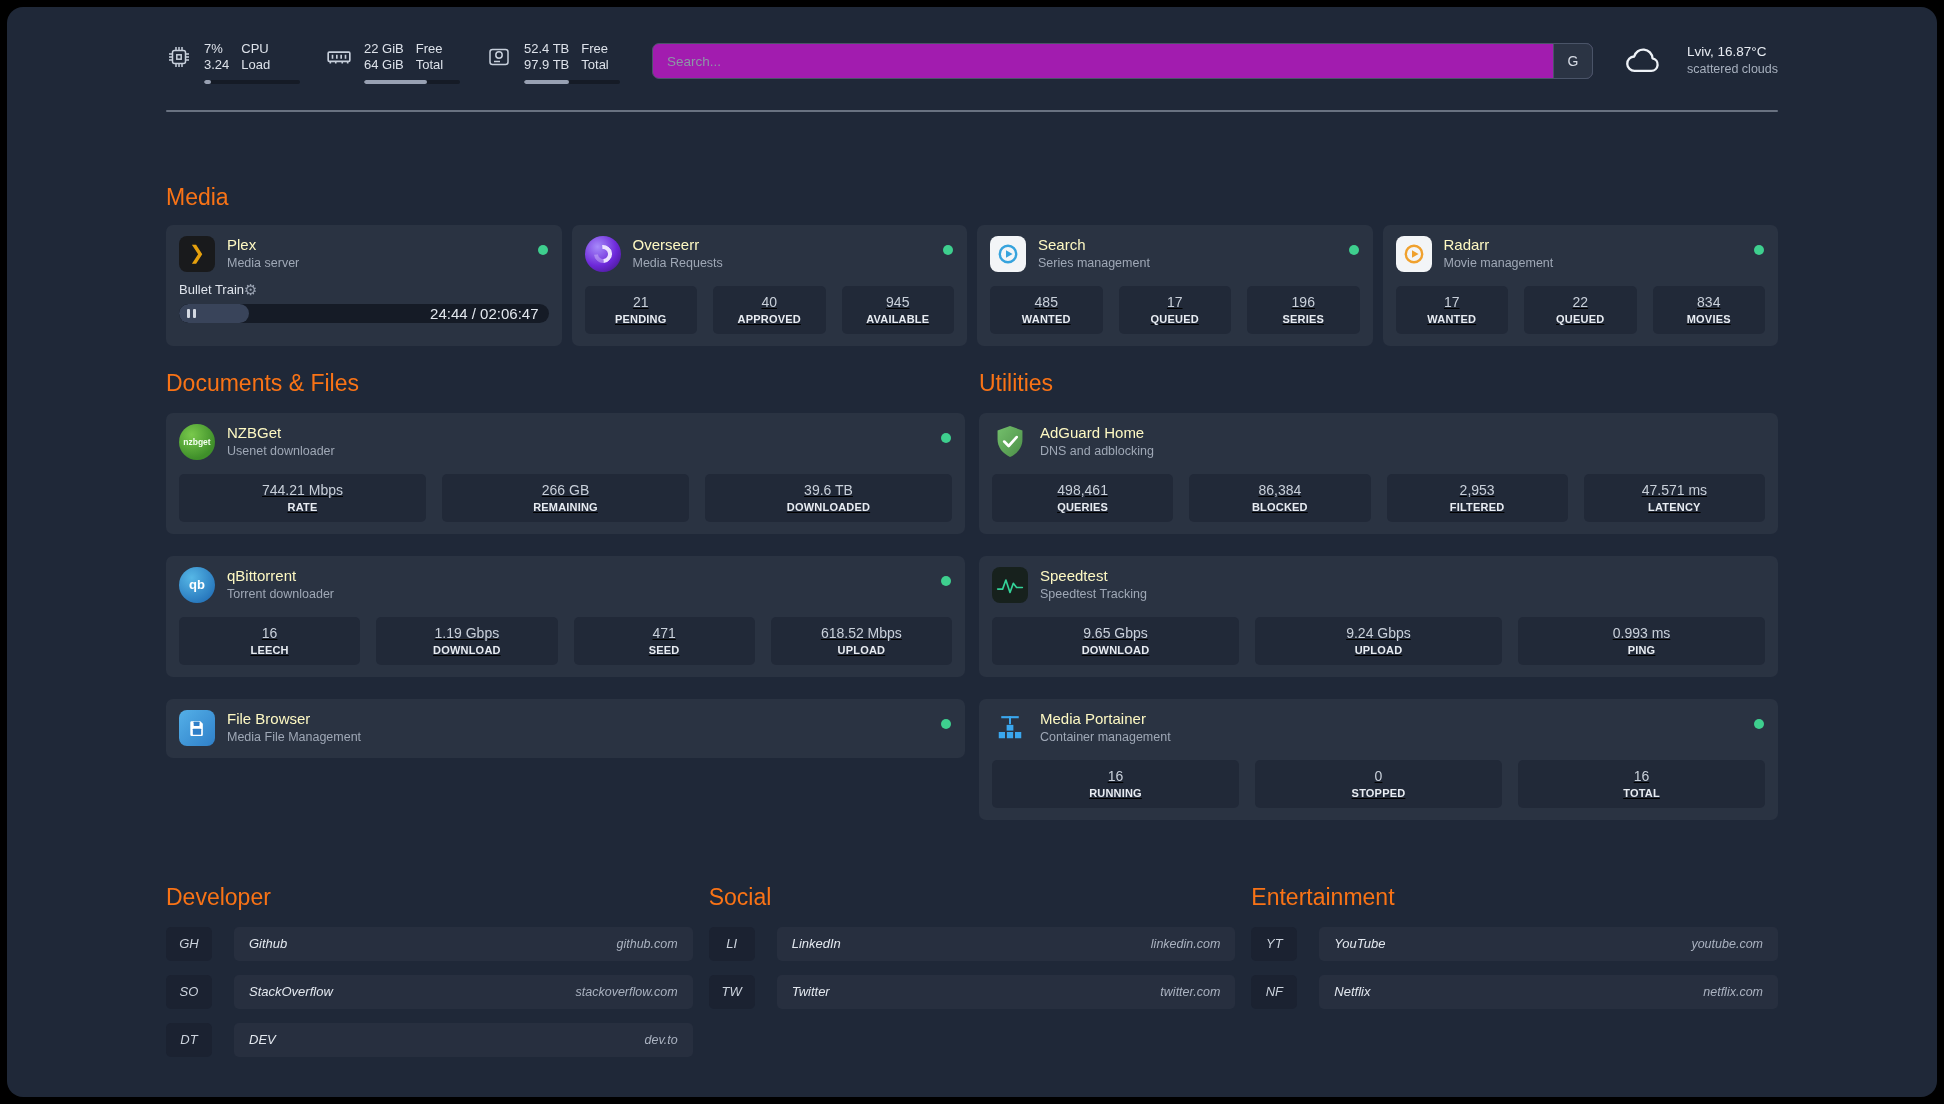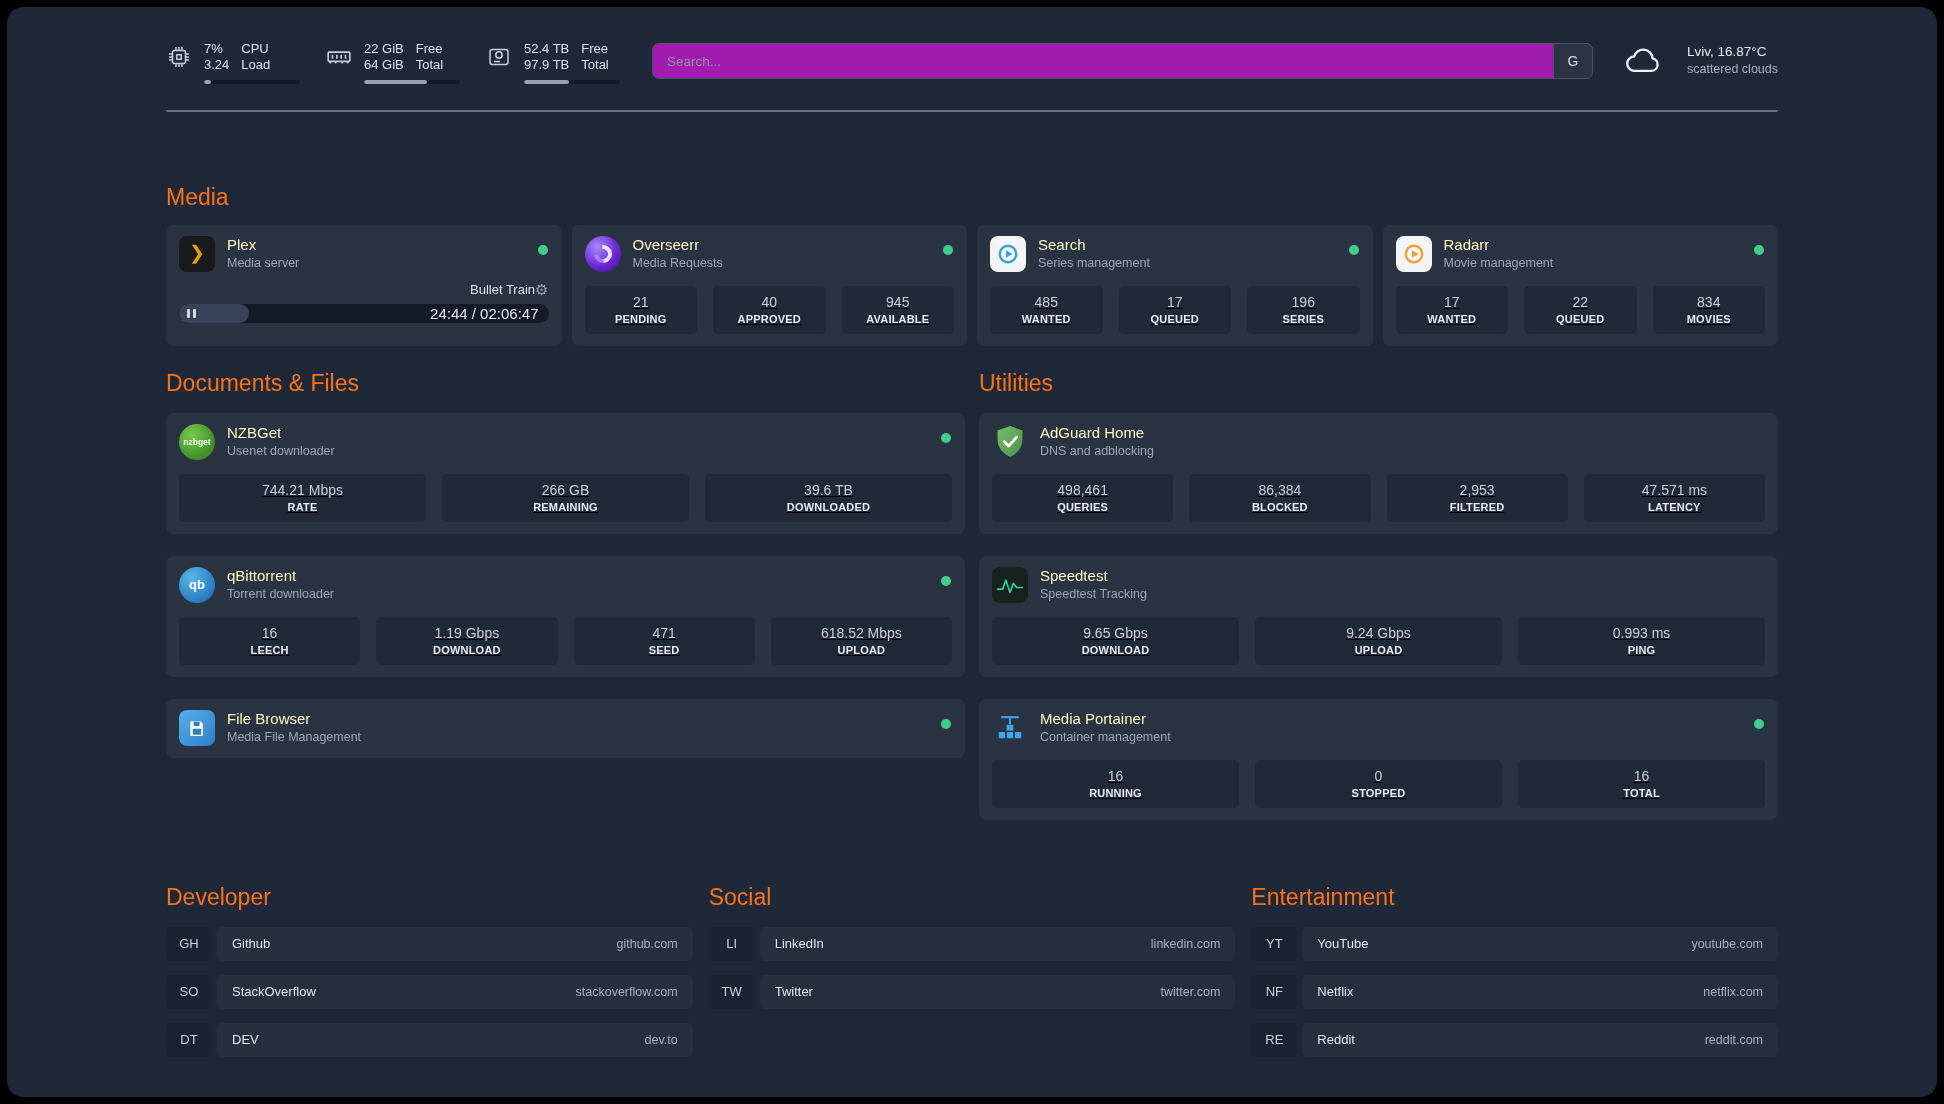--- a/index.html
+++ b/index.html
@@ -76,38 +76,38 @@
   .white-tile { background: #f3f5f7; }
   .nzbget-tile { border-radius: 50%; background: radial-gradient(circle at 35% 30%, #79c94c, #3f8f2a 70%); }
   .nzbget-txt { color: #f2fff0; font-size: 8.5px; font-weight: 700; }
   .qb-tile { border-radius: 50%; background: radial-gradient(circle at 35% 30%, #56b7e6, #2878bd 75%); }
   .qb-txt { color: #fff; font-size: 13px; font-weight: 700; }
   .fb-tile { background: linear-gradient(135deg, #54b0e8, #2f7fc8); }
   .speed-tile { background: #17211d; }
 
   
   .player { margin-top: 10px; }
-  .player-row { display: flex; align-items: center; justify-content: flex-end; }
+  .player-row { display: flex; align-items: center; justify-content: flex-start; }
   .track-name { font-size: 13px; color: #dfe4ec; }
   .gear { color: #99a2b1; font-size: 15px; cursor: pointer; line-height: 1; }
   .pbar { margin-top: 7px; height: 19px; border-radius: 10px; background: #151b26; position: relative; overflow: hidden; }
   .pbar-fill { height: 100%; background: #39445a; border-radius: 10px; display: flex; align-items: center; padding-left: 8px; }
   .pause { display: flex; gap: 3px; cursor: pointer; }
   .pause span { width: 3px; height: 9px; background: #d4d9e2; border-radius: 1px; }
   .ptime { position: absolute; right: 10px; top: 50%; transform: translateY(-50%); font-size: 15px; color: #e2e7ee; }
 
   
   .two-col { display: grid; grid-template-columns: 1fr 1fr; gap: 14px; margin-top: 24px; }
   .col .card { margin-top: 16px; }
   .col .card + .card { margin-top: 22px; }
 
   
   .bm-grid { display: grid; grid-template-columns: 1fr 1fr 1fr; gap: 16px; margin-top: 64px; padding-bottom: 44px; }
   .bm-rows { margin-top: 16px; }
-  .bm-row { display: flex; gap: 5px; height: 34px; margin-bottom: 14px; cursor: pointer; }
+  .bm-row { display: flex; gap: 22px; height: 34px; margin-bottom: 14px; cursor: pointer; font-style: italic; }
   .bm-abbr { width: 46px; background: #1b2231; border-radius: 5px; display: flex; align-items: center; justify-content: center; font-size: 13px; color: #ccd3dd; }
   .bm-bar { flex: 1; background: #272f3f; border-radius: 5px; display: flex; align-items: center; justify-content: space-between; padding: 0 15px; }
   .bm-name { font-size: 13px; color: #e3e8ef; }
   .bm-url { font-size: 12.5px; color: #aab2c0; }
 
   svg { display: block; }
 </style>
 </head>
 <body>
 
@@ -572,25 +572,18 @@
               <span class="bm-url">youtube.com</span>
             </span>
           </div>
           <div class="bm-row">
             <span class="bm-abbr">NF</span>
             <span class="bm-bar">
               <span class="bm-name">Netflix</span>
               <span class="bm-url">netflix.com</span>
             </span>
           </div>
-          <div class="bm-row">
-            <span class="bm-abbr">RE</span>
-            <span class="bm-bar">
-              <span class="bm-name">Reddit</span>
-              <span class="bm-url">reddit.com</span>
-            </span>
-          </div>
         </div>
       </div>
     </div>
 
   </div>
 </div>
 
 </body></html>

